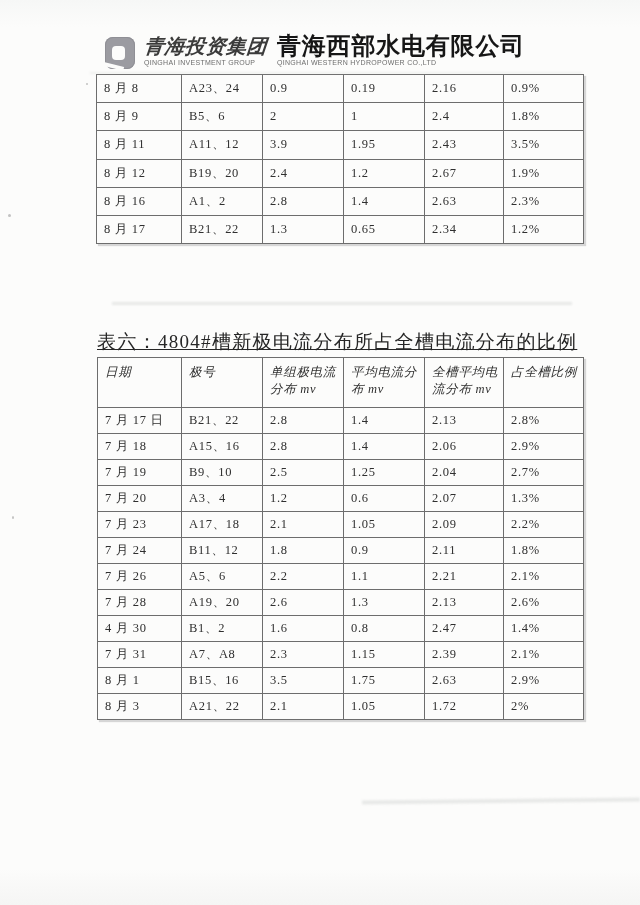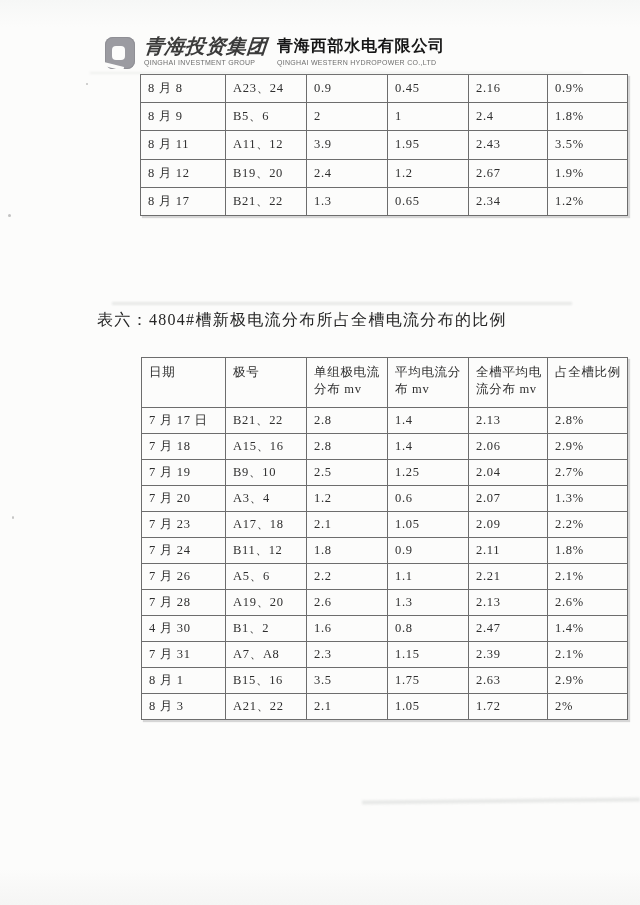--- a/index.html
+++ b/index.html
@@ -28,52 +28,51 @@
   }
   .brand-col { display:flex; flex-direction:column; }
   .brand-col + .brand-col { margin-left:10px; }
   .script-cn {
     font-family:"DejaVu Serif","Liberation Serif",serif;
     font-style:italic; font-weight:bold; font-size:20px; line-height:22px;
     color:#3b3b3b; transform:skewX(-5deg); white-space:nowrap; letter-spacing:0.5px;
   }
   .bold-cn {
     font-family:"Liberation Sans","DejaVu Sans",sans-serif;
-    font-weight:bold; font-size:16px; line-height:22px; color:#161616;
+    font-weight:bold; font-size:24px; line-height:22px; color:#161616;
     letter-spacing:0.8px; white-space:nowrap;
   }
   .sub-en {
     font-family:"Liberation Sans","DejaVu Sans",sans-serif;
     font-size:7px; color:#6d6d6d; letter-spacing:0.3px; margin-top:2px; white-space:nowrap;
   }
 
   
   .doc-table {
     position:absolute; border-collapse:collapse; table-layout:fixed;
     box-shadow:2px 2px 1px rgba(168,168,168,0.45);
-    margin-left:44px;
   }
   .doc-table td, .doc-table th {
     border:1px solid #6d6d6d;
     font-family:"Liberation Serif","DejaVu Serif",serif;
     font-size:12.5px; color:#2f2f2f; text-align:left;
     padding:0 4px 0 7px; letter-spacing:0.7px; overflow:hidden;
   }
   .t1 { left:96px; top:74px; width:487px; }
   .t1 td { height:27.2px; }
   .t2 { left:97px; top:357px; width:486px; }
   .t2 tbody td { height:25px; }
   .t2 th {
     height:43px; vertical-align:top; padding-top:6px;
-    font-weight:normal; line-height:17px;
+    font-weight:normal; line-height:17px;font-style:italic;
   }
 
   .caption {
-    position:absolute; left:97px; top:310px;
-    font-size:16px; color:#262626; letter-spacing:1.3px; white-space:nowrap;
+    position:absolute; left:97px; top:329px;
+    font-size:19px; color:#262626; letter-spacing:1.3px; white-space:nowrap;text-decoration:underline;
   }
 
   
   .smudge { position:absolute; background:#b4b8b6; opacity:0.28; filter:blur(1px); }
   #m1 { left:112px; top:302px; width:460px; height:3px; }
   #m2 { left:362px; top:799px; width:278px; height:4px; transform:rotate(-0.6deg); }
   #m3 { left:90px;  top:72px;  width:492px; height:2px; opacity:0.18; }
   .speck { position:absolute; background:#8a8a8a; border-radius:50%; opacity:0.5; }
   #s1 { left:8px;  top:214px; width:3px; height:3px; }
   #s2 { left:86px; top:83px;  width:2px; height:2px; }
@@ -106,21 +105,21 @@
         <col style="width:81px">
       <col style="width:81px">
         <col style="width:79px">
         <col style="width:80px">
     </colgroup>
     <tbody>
         <tr>
           <td>8 月 8</td>
           <td>A23、24</td>
           <td>0.9</td>
-          <td>0.45</td>
+          <td>0.19</td>
           <td>2.16</td>
           <td>0.9%</td>
         </tr>
         <tr>
           <td>8 月 9</td>
           <td>B5、6</td>
           <td>2</td>
           <td>1</td>
           <td>2.4</td>
           <td>1.8%</td>
@@ -133,20 +132,28 @@
           <td>2.43</td>
           <td>3.5%</td>
         </tr>
         <tr>
           <td>8 月 12</td>
           <td>B19、20</td>
           <td>2.4</td>
           <td>1.2</td>
           <td>2.67</td>
           <td>1.9%</td>
+        </tr>
+        <tr>
+          <td>8 月 16</td>
+          <td>A1、2</td>
+          <td>2.8</td>
+          <td>1.4</td>
+          <td>2.63</td>
+          <td>2.3%</td>
         </tr>
         <tr>
           <td>8 月 17</td>
           <td>B21、22</td>
           <td>1.3</td>
           <td>0.65</td>
           <td>2.34</td>
           <td>1.2%</td>
         </tr>
       </tbody>

